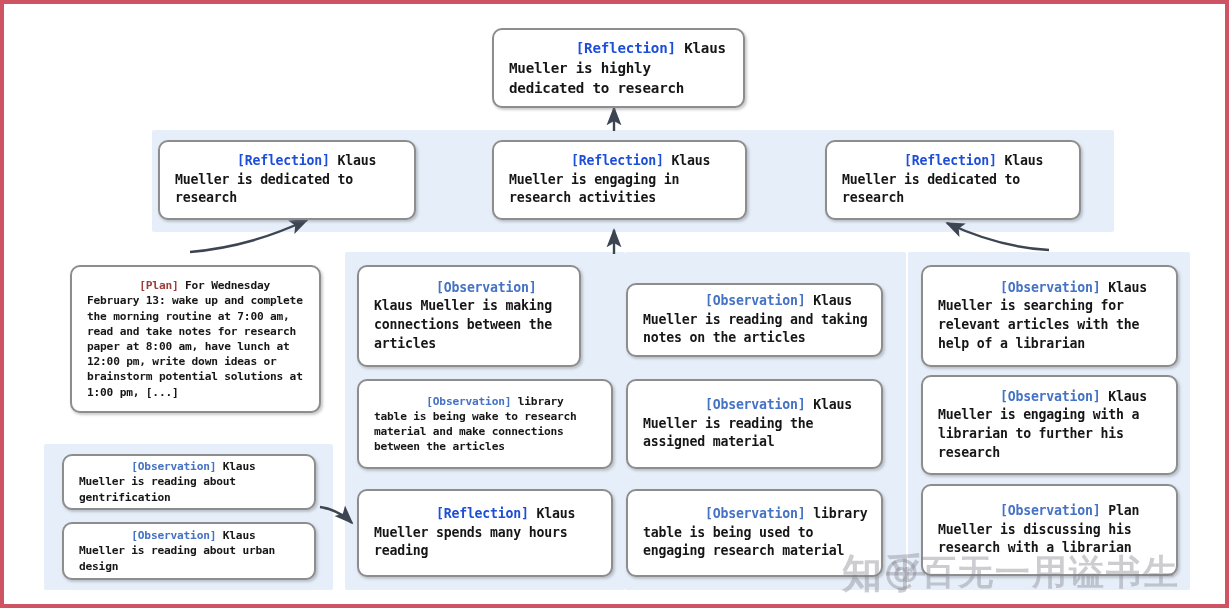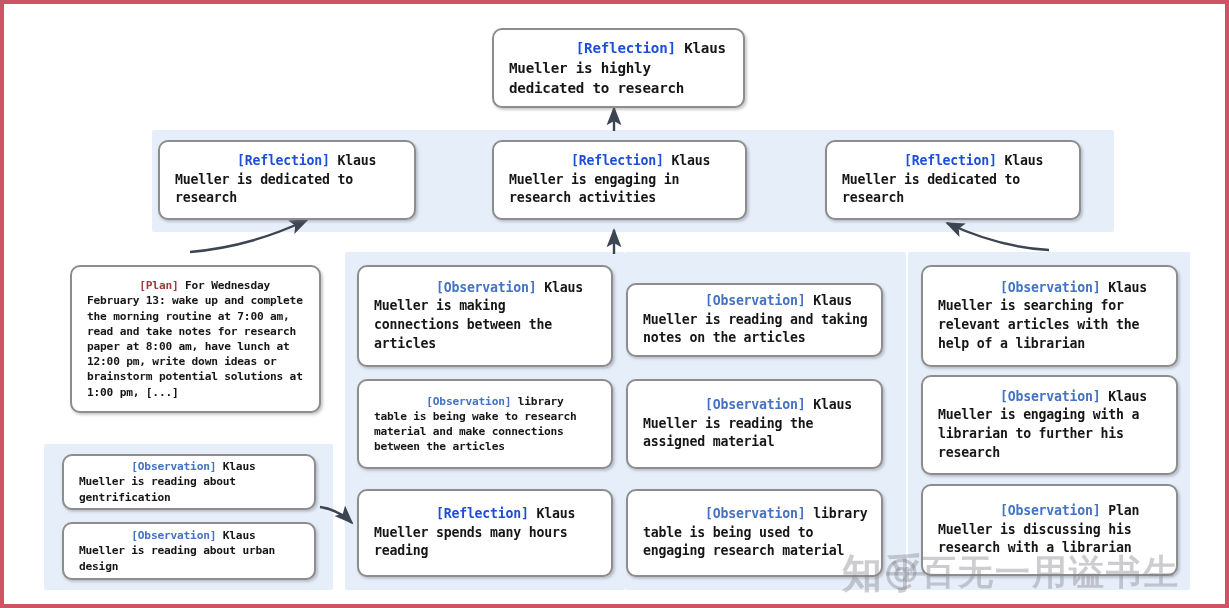--- a/index.html
+++ b/index.html
@@ -140,21 +140,21 @@
         <span class="tag-observation">[Observation]</span><span> Klaus Mueller is reading about gentrification</span>
       </div>
     </div>
 
     <div class="node fs11" style="left:58px; top:518px; width:254px; height:58px;">
       <div class="inner">
         <span class="tag-observation">[Observation]</span><span> Klaus Mueller is reading about urban design</span>
       </div>
     </div>
 
-    <div class="node fs13" style="left:353px; top:261px; width:256px; height:102px;">
+    <div class="node fs13" style="left:353px; top:261px; width:224px; height:102px;">
       <div class="inner">
         <span class="tag-observation">[Observation]</span><span> Klaus Mueller is making connections between the articles</span>
       </div>
     </div>
 
     <div class="node fs11" style="left:353px; top:375px; width:256px; height:90px;">
       <div class="inner">
         <span class="tag-observation">[Observation]</span><span> library table is being wake to research material and make connections between the articles</span>
       </div>
     </div>

